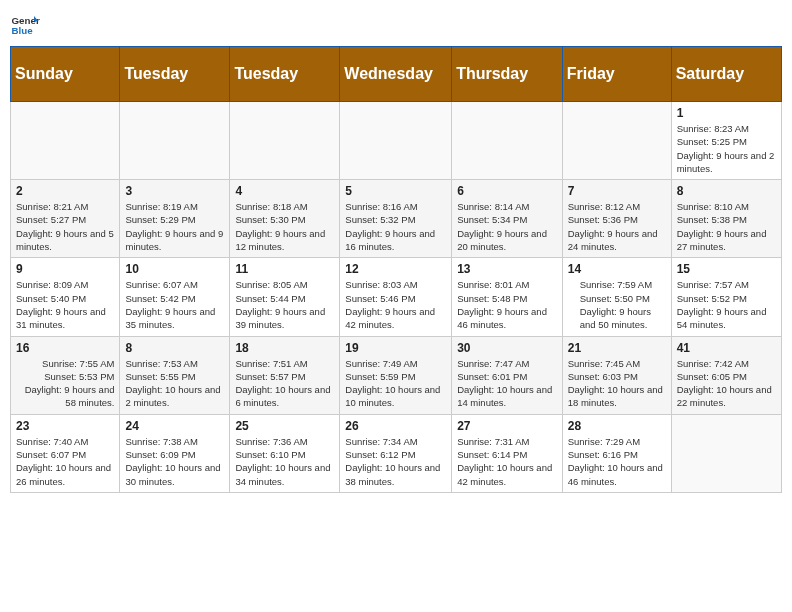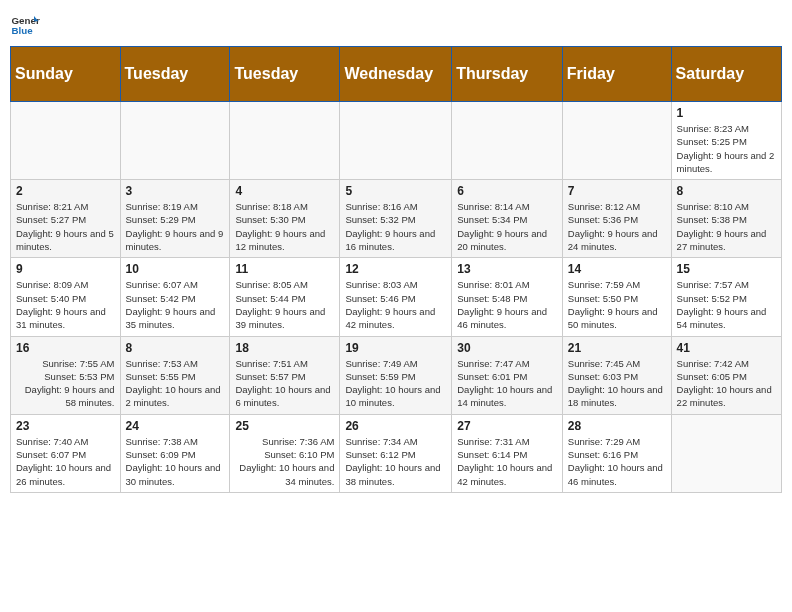--- a/index.html
+++ b/index.html
@@ -195,21 +195,21 @@
 Daylight: 9 hours and 42 minutes.</div>
         </td>
         <td>
           <div class="day-number">13</div>
           <div class="day-info" style="white-space: pre-wrap;">Sunrise: 8:01 AM
 Sunset: 5:48 PM
 Daylight: 9 hours and 46 minutes.</div>
         </td>
         <td>
           <div class="day-number">14</div>
-          <div class="day-info" style="white-space: pre-wrap;">Sunrise: 7:59 AM
+          <div class="day-info" style="white-space: pre-wrap; margin-left: 12px;">Sunrise: 7:59 AM
 Sunset: 5:50 PM
 Daylight: 9 hours and 50 minutes.</div>
         </td>
         <td>
           <div class="day-number">15</div>
           <div class="day-info" style="white-space: pre-wrap;">Sunrise: 7:57 AM
 Sunset: 5:52 PM
 Daylight: 9 hours and 54 minutes.</div>
         </td>
       </tr>
@@ -265,21 +265,21 @@
 Daylight: 10 hours and 26 minutes.</div>
         </td>
         <td>
           <div class="day-number">24</div>
           <div class="day-info" style="white-space: pre-wrap;">Sunrise: 7:38 AM
 Sunset: 6:09 PM
 Daylight: 10 hours and 30 minutes.</div>
         </td>
         <td>
           <div class="day-number">25</div>
-          <div class="day-info" style="white-space: pre-wrap; text-align: right;">Sunrise: 7:36 AM
+          <div class="day-info" style="white-space: pre-wrap;">Sunrise: 7:36 AM
 Sunset: 6:10 PM
 Daylight: 10 hours and 34 minutes.</div>
         </td>
         <td>
           <div class="day-number">26</div>
           <div class="day-info" style="white-space: pre-wrap;">Sunrise: 7:34 AM
 Sunset: 6:12 PM
 Daylight: 10 hours and 38 minutes.</div>
         </td>
         <td>

